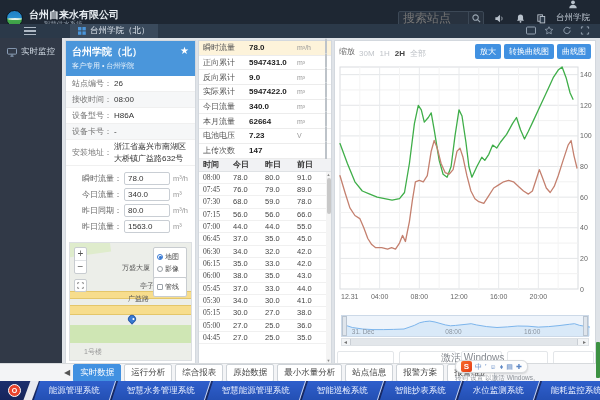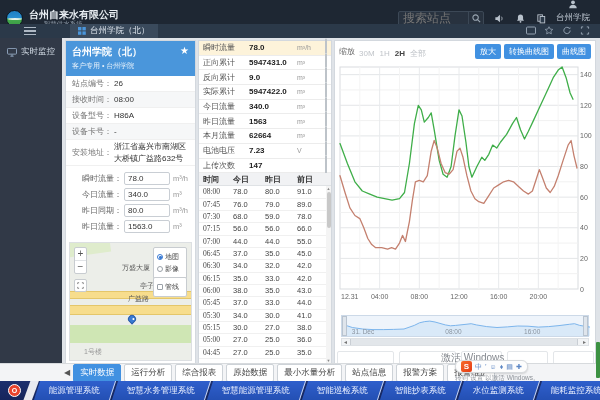--- a/index.html
+++ b/index.html
@@ -330,26 +330,20 @@
         </div>
         <div class="mrow">
           <span class="mlab">实际累计</span>
           <span class="mval">5947422.0</span>
           <span class="munit">m³</span>
           <span class="mchk"><span class="cb"></span></span>
         </div>
         <div class="mrow">
           <span class="mlab">今日流量</span>
           <span class="mval">340.0</span>
-          <span class="munit">m³</span>
-          <span class="mchk"><span class="cb"></span></span>
-        </div>
-        <div class="mrow">
-          <span class="mlab">昨日流量</span>
-          <span class="mval">1563</span>
           <span class="munit">m³</span>
           <span class="mchk"><span class="cb"></span></span>
         </div>
         <div class="mrow">
           <span class="mlab">本月流量</span>
           <span class="mval">62664</span>
           <span class="munit">m³</span>
           <span class="mchk"><span class="cb"></span></span>
         </div>
         <div class="mrow">

